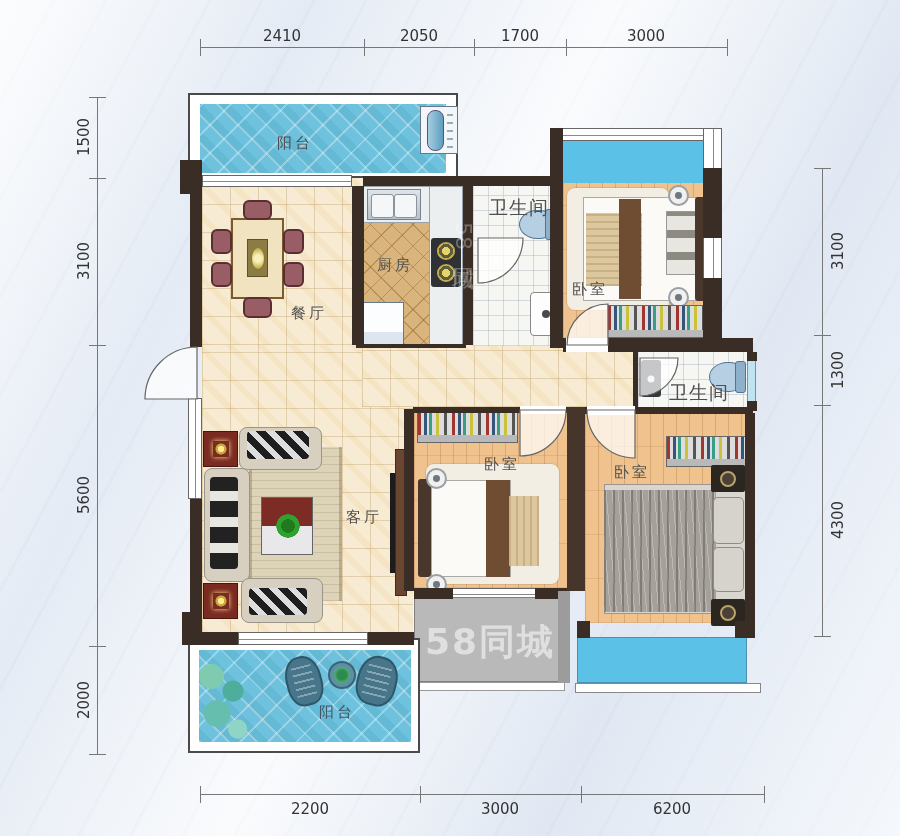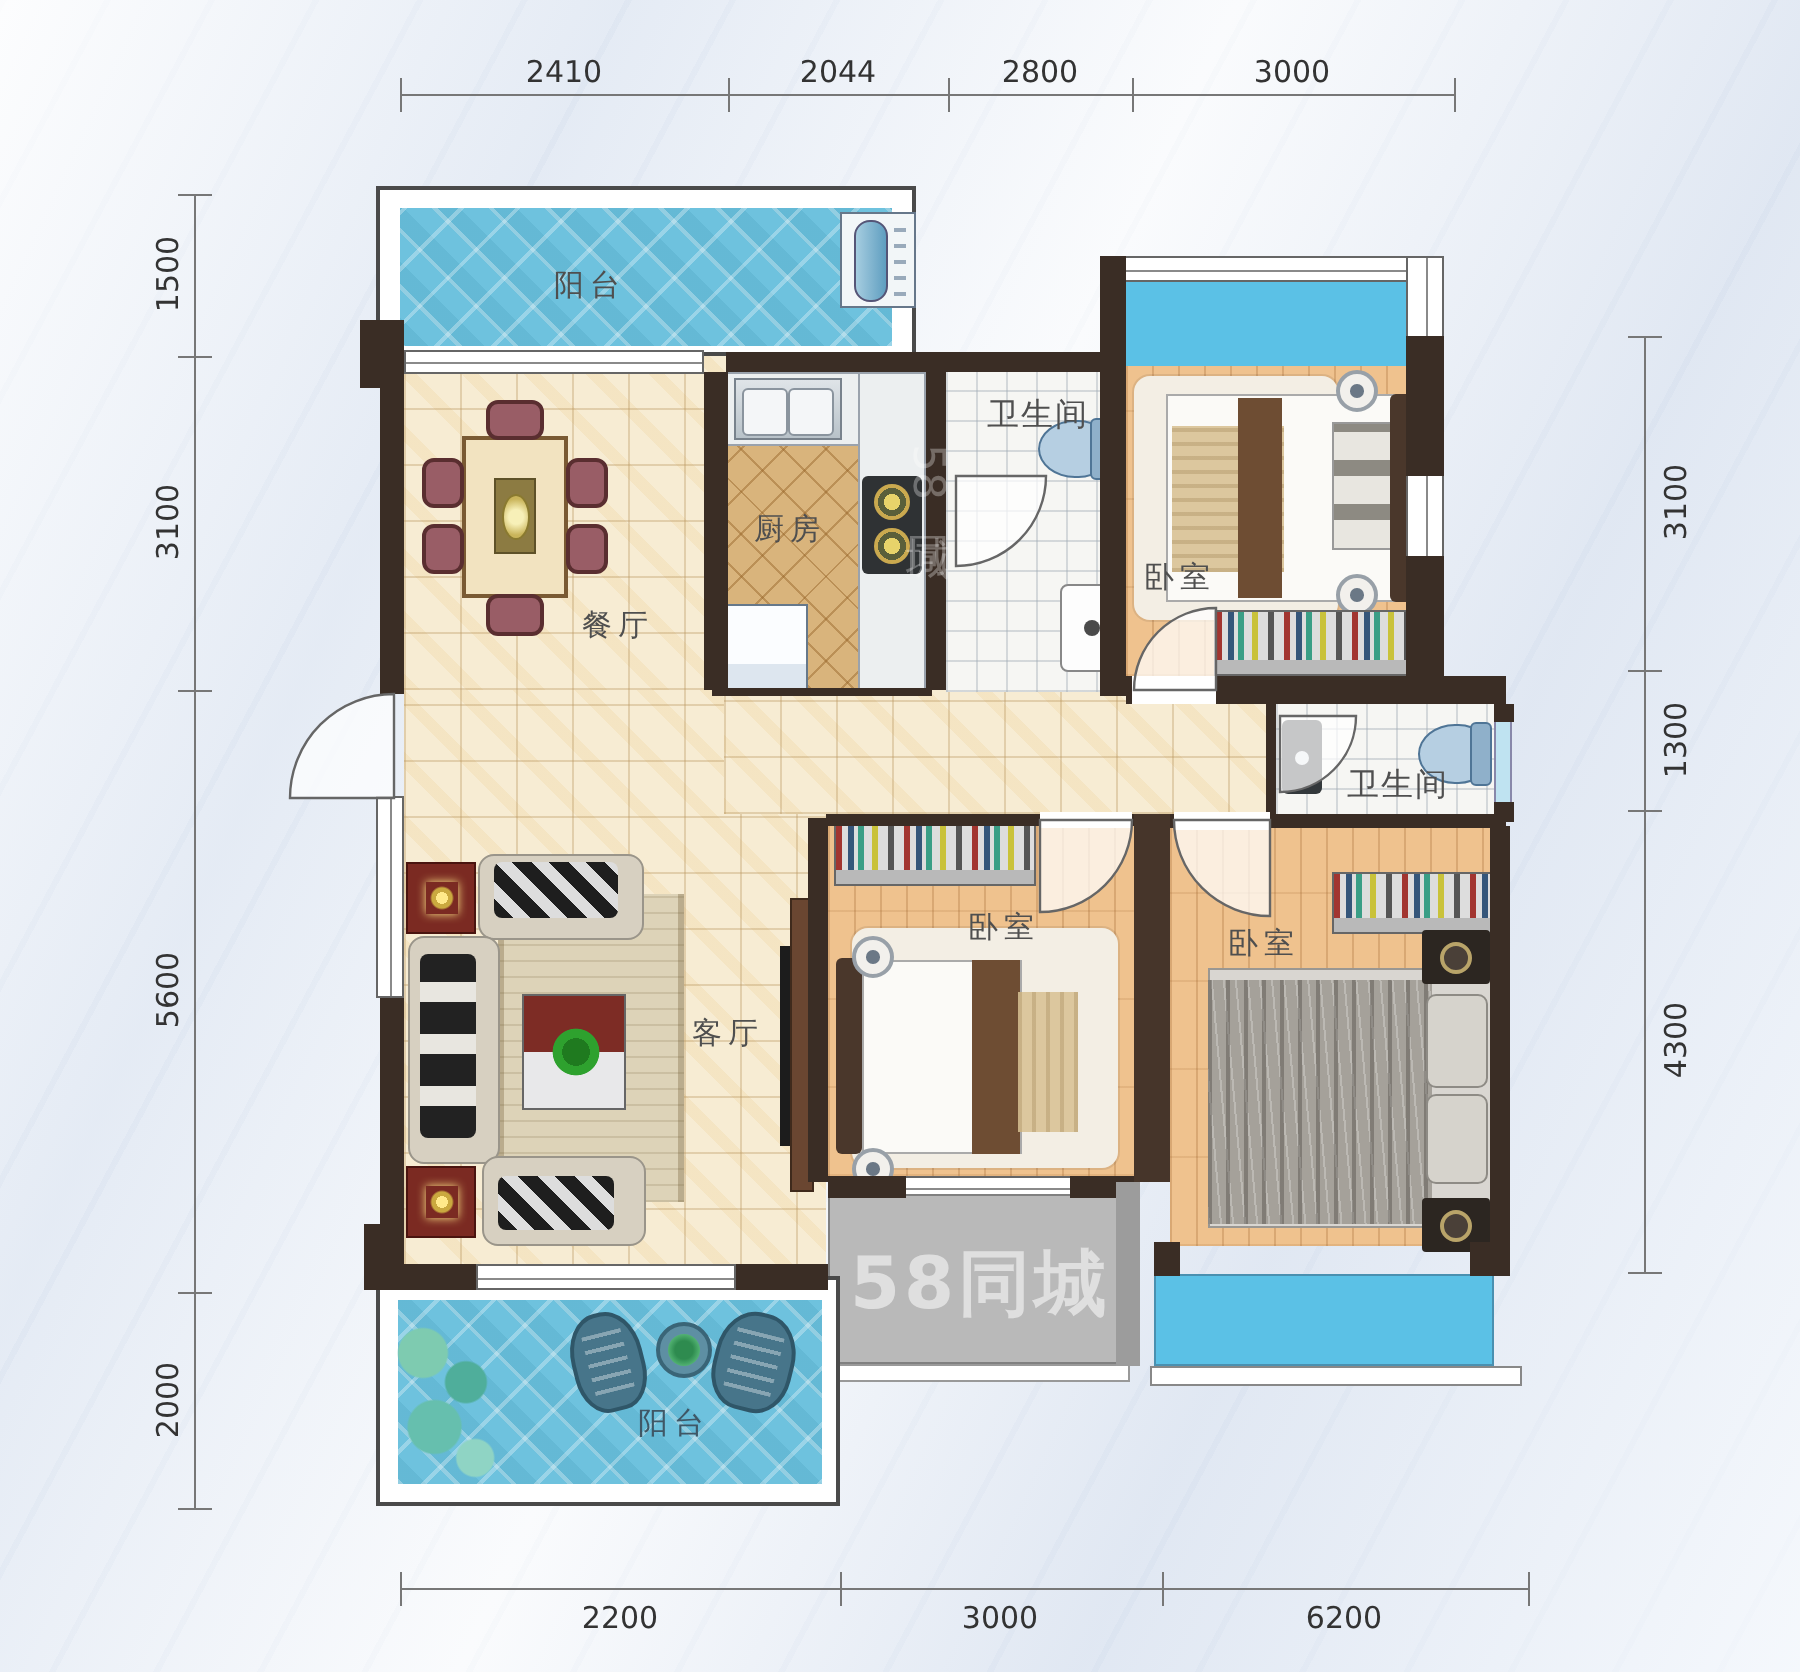--- a/index.html
+++ b/index.html
@@ -30,21 +30,21 @@
   .tile-kitchen{background-color:#d9b47c;background-image:
     repeating-linear-gradient(45deg,rgba(150,100,40,.45) 0 1px,transparent 1px 15px),
     repeating-linear-gradient(-45deg,rgba(150,100,40,.45) 0 1px,transparent 1px 15px);}
 
   .wall{background:#3a2d25;}
   .win{background:#fff;border:1px solid #666;}
   .win.h::before{content:"";position:absolute;left:0;right:0;top:50%;height:1px;background:#8a8a8a;}
   .win.v::before{content:"";position:absolute;top:0;bottom:0;left:50%;width:1px;background:#8a8a8a;}
 
   .rlabel{color:#4f4f4f;font-size:15px;letter-spacing:3px;transform:translate(-50%,-50%);white-space:nowrap;}
-  .rlabel.small{font-size:16px;letter-spacing:1px;}
+  .rlabel.small{font-size:19px;letter-spacing:1px;}
   .dimline{background:#777;}
   .tick{background:#777;}
   .dimtxt{color:#333;font-size:15px;transform:translate(-50%,-50%);white-space:nowrap;}
   .dimtxt.vert{transform:translate(-50%,-50%) rotate(-90deg);}
 
   .chair{background:#995d66;border:2px solid #5a2e30;border-radius:6px;}
   .bn{border-radius:50%;background:#f2f0ec;border:2px solid #98a0a8;}
   .bn::before{content:"";position:absolute;inset:30%;border-radius:50%;background:#6b7886;}
   .books{background:#ddd;border:1px solid #666;background-image:
     repeating-linear-gradient(90deg,#a23530 0 3px,#ddd 3px 6px,#35567a 6px 9px,#ddd 9px 11px,#3a9e86 11px 14px,#ddd 14px 18px,#c9c23a 18px 21px,#ddd 21px 26px,#555 26px 29px,#ddd 29px 34px);
@@ -371,22 +371,22 @@
   <span id="lb-living" class="rlabel">客厅</span>
   <span id="lb-balcbot" class="rlabel">阳台</span>
 
   <div id="dl-t" class="dimline"></div>
   <div id="tt1" class="tick"></div>
   <div id="tt2" class="tick"></div>
   <div id="tt3" class="tick"></div>
   <div id="tt4" class="tick"></div>
   <div id="tt5" class="tick"></div>
   <span id="dt1" class="dimtxt">2410</span>
-  <span id="dt2" class="dimtxt">2044</span>
-  <span id="dt3" class="dimtxt">2800</span>
+  <span id="dt2" class="dimtxt">2050</span>
+  <span id="dt3" class="dimtxt">1700</span>
   <span id="dt4" class="dimtxt">3000</span>
 
   <div id="dl-b" class="dimline"></div>
   <div id="tb1" class="tick"></div>
   <div id="tb2" class="tick"></div>
   <div id="tb3" class="tick"></div>
   <div id="tb4" class="tick"></div>
   <span id="db1" class="dimtxt">2200</span>
   <span id="db2" class="dimtxt">3000</span>
   <span id="db3" class="dimtxt">6200</span>

